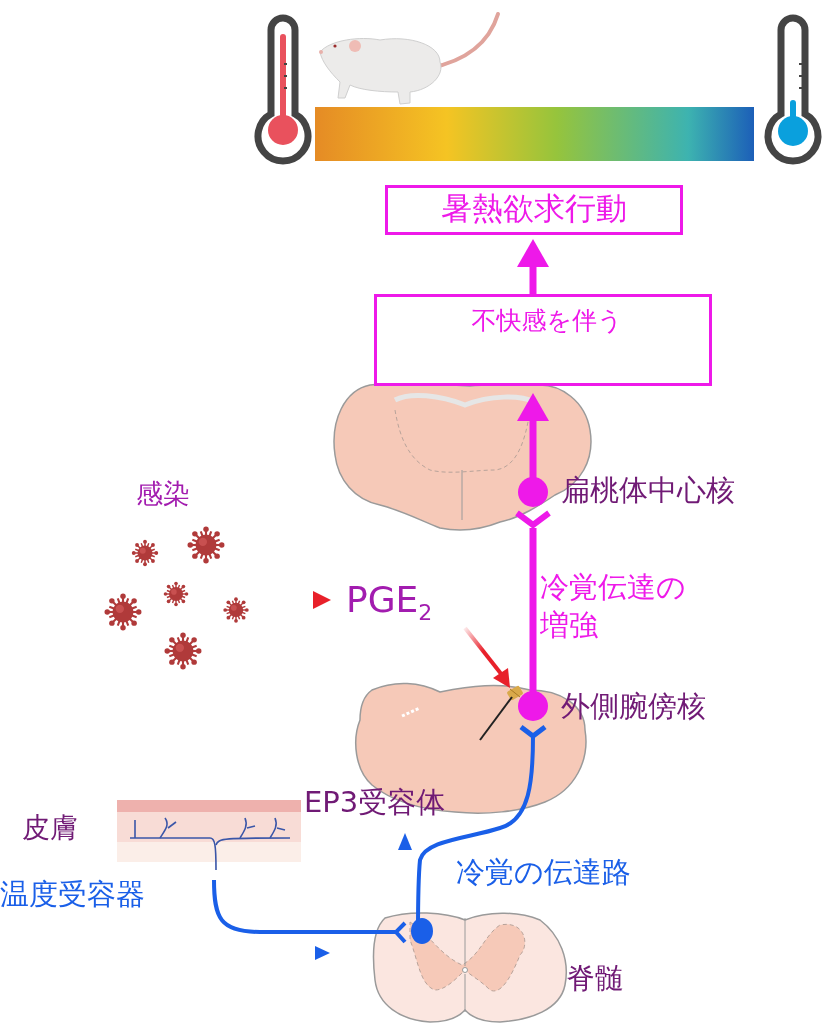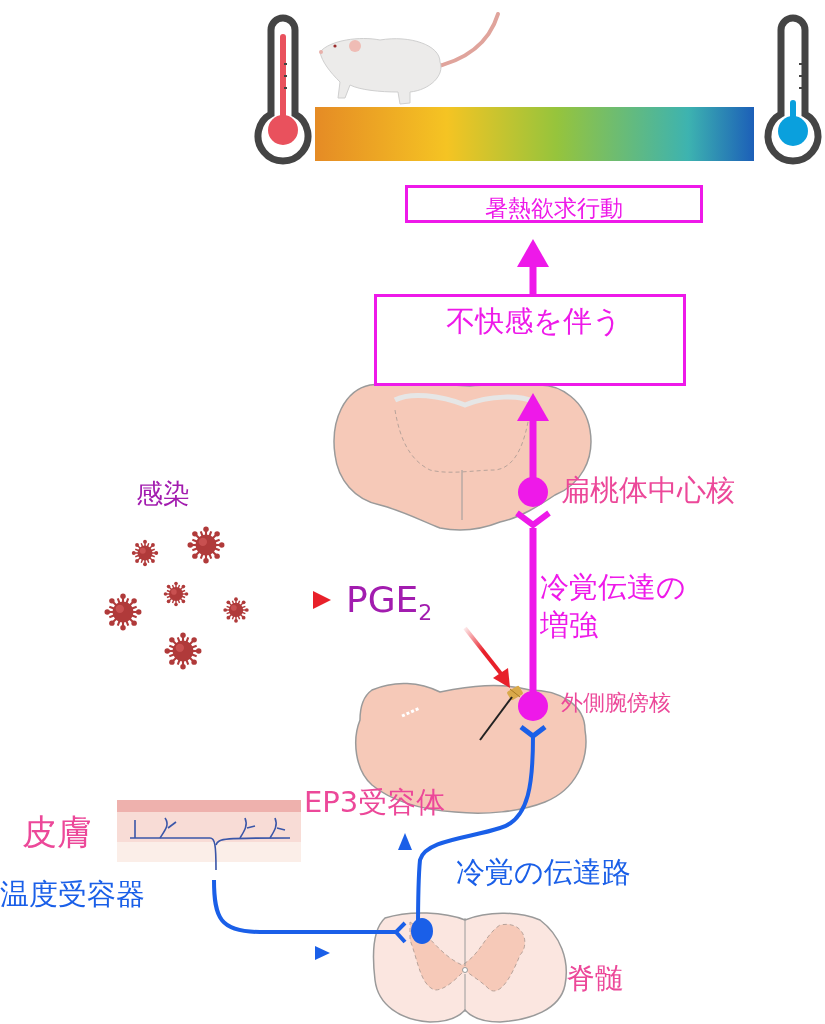--- a/index.html
+++ b/index.html
@@ -1,21 +1,21 @@
 <!DOCTYPE html>
 <html><head>
 <meta charset="utf-8">
 <style>
   html,body{margin:0;padding:0;background:#ffffff;}
   body{width:825px;height:1024px;position:relative;overflow:hidden;font-family:"DejaVu Sans","Liberation Sans",sans-serif;}
   svg{position:absolute;left:0;top:0;}
   .lbl{position:absolute;white-space:nowrap;line-height:1.15;}
   .magenta{color:#ee19e9;}
   .red{color:#a21caf;}
-  .black{color:#ec4899;}
+  .black{color:#701a75;}
   .blue{color:#1a5fe8;}
   .box{position:absolute;border:3px solid #ee19e9;background:#fff;box-sizing:border-box;color:#ee19e9;text-align:center;}
 </style>
 </head>
 <body>
 
 <svg width="825" height="1024" viewBox="0 0 825 1024">
   <defs>
     <linearGradient id="tempGrad" x1="0" x2="1" y1="0" y2="0">
       <stop offset="0%" stop-color="#e58b25"></stop>
@@ -173,34 +173,34 @@
     <path d="M214,880 C214,918 220,932 260,932 L395,932" fill="none" stroke="#1a5fe8" stroke-width="4"></path>
     <path d="M405,923 L396,932 L405,942" fill="none" stroke="#1a5fe8" stroke-width="4"></path>
     <line x1="268" y1="953" x2="318" y2="953" stroke="url(#blueFade)" stroke-width="4"></line>
     <polygon points="315,946 330,953 315,960" fill="#1a5fe8"></polygon>
     <line x1="405" y1="905" x2="405" y2="848" stroke="url(#blueFadeV)" stroke-width="4"></line>
     <polygon points="398,850 405,833 412,850" fill="#1a5fe8"></polygon>
   </g>
   <ellipse cx="422" cy="931" rx="11" ry="13" fill="#1a5fe8"></ellipse>
 </svg>
 
-<div class="box" style="left:385px;top:185px;width:298px;height:38px;font-size:23px;line-height:40px;margin-left:20px;">
+<div class="box" style="left:385px;top:185px;width:298px;height:50px;font-size:31px;line-height:40px;">
   <span>暑熱欲求行動</span>
 </div>
-<div class="box" style="left:374px;top:294px;width:312px;height:92px;font-size:29px;line-height:40px;padding-top:4px;padding-left:8px;">
+<div class="box" style="left:374px;top:294px;width:338px;height:92px;font-size:25px;line-height:40px;padding-top:4px;padding-left:8px;">
   <div>不快感を伴う</div>
 </div>
 
 <div class="lbl red" style="left:136px;top:478px;font-size:27px;">感染</div>
 <div class="lbl red" style="left:346px;top:579px;font-size:36px;">
   <span>PGE</span><sub style="font-size:22px;">2</sub>
 </div>
 <div class="lbl black" style="left:561px;top:474px;font-size:29px;">扁桃体中心核</div>
 <div class="lbl magenta" style="left:540px;top:568px;font-size:29px;line-height:38px;">
   <div>冷覚伝達の</div>
   <div>増強</div>
 </div>
-<div class="lbl black" style="left:561px;top:690px;font-size:22px;">外側腕傍核</div>
+<div class="lbl black" style="left:561px;top:690px;font-size:29px;">外側腕傍核</div>
 <div class="lbl black" style="left:304px;top:742px;font-size:29px;margin-top:44px;">EP3受容体</div>
-<div class="lbl black" style="left:22px;top:812px;font-size:35px;">皮膚</div>
+<div class="lbl black" style="left:22px;top:812px;font-size:28px;">皮膚</div>
 <div class="lbl blue" style="left:0px;top:878px;font-size:29px;">温度受容器</div>
 <div class="lbl blue" style="left:456px;top:856px;font-size:29px;">冷覚の伝達路</div>
 <div class="lbl black" style="left:566px;top:962px;font-size:29px;">脊髄</div>
 
 </body></html>

